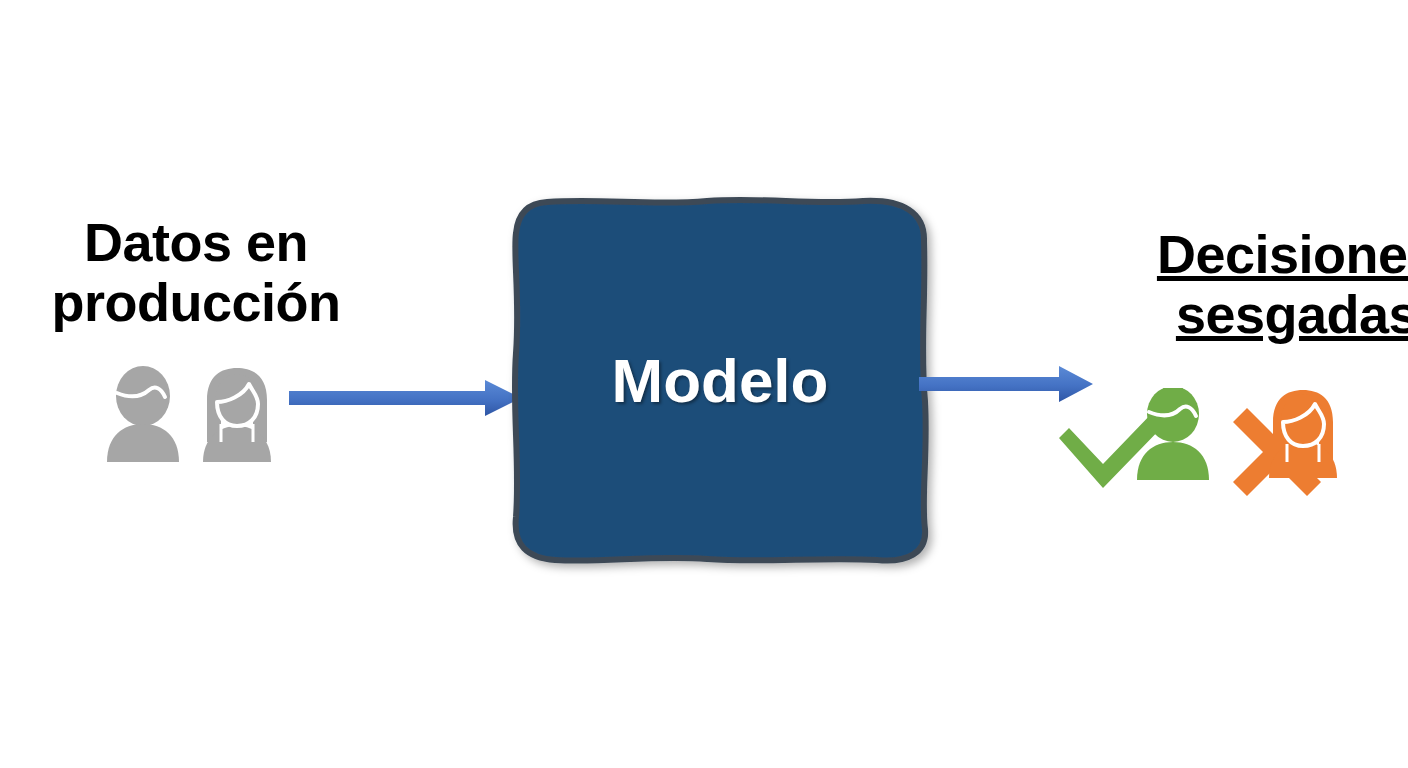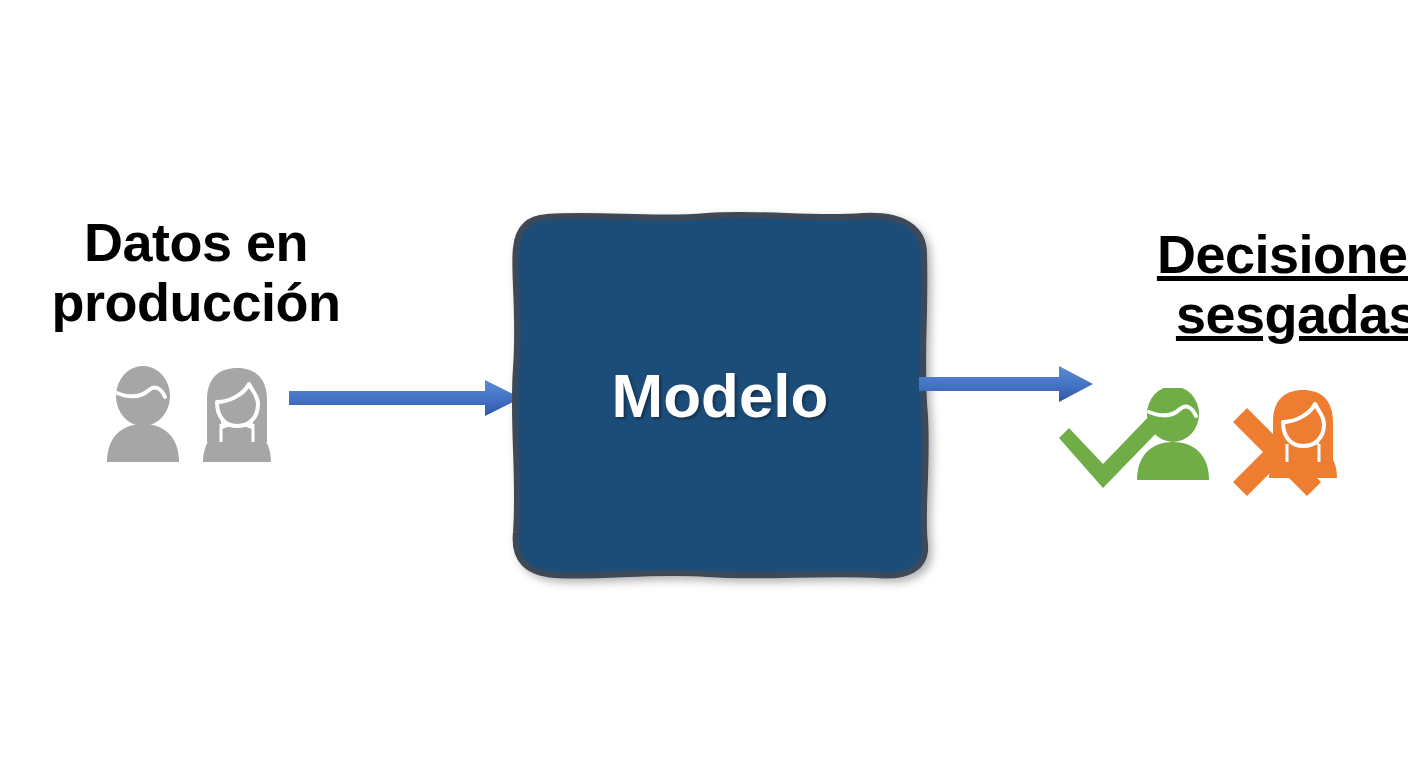--- a/index.html
+++ b/index.html
@@ -42,21 +42,21 @@
     top: 224px;
     width: 340px;
     font-size: 54px;
     text-decoration: underline;
   }
 
   
   #model-box {
     position: absolute;
     left: 500px;
-    top: 212px;
+    top: 197px;
     width: 418px;
     height: 368px;
   }
   #model-box svg {
     position: absolute;
     left: 0;
     top: 0;
     width: 418px;
     height: 368px;
     overflow: visible;

